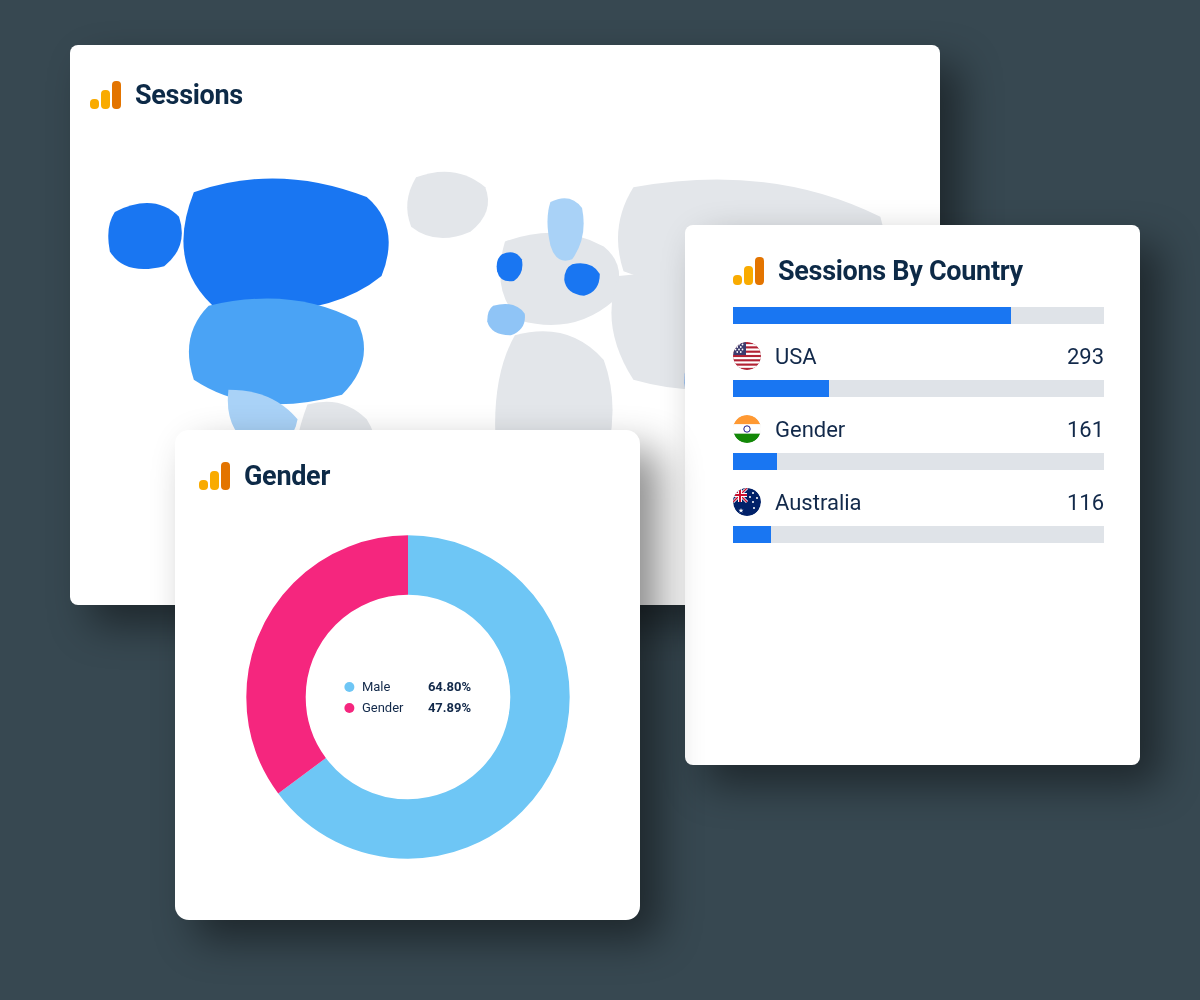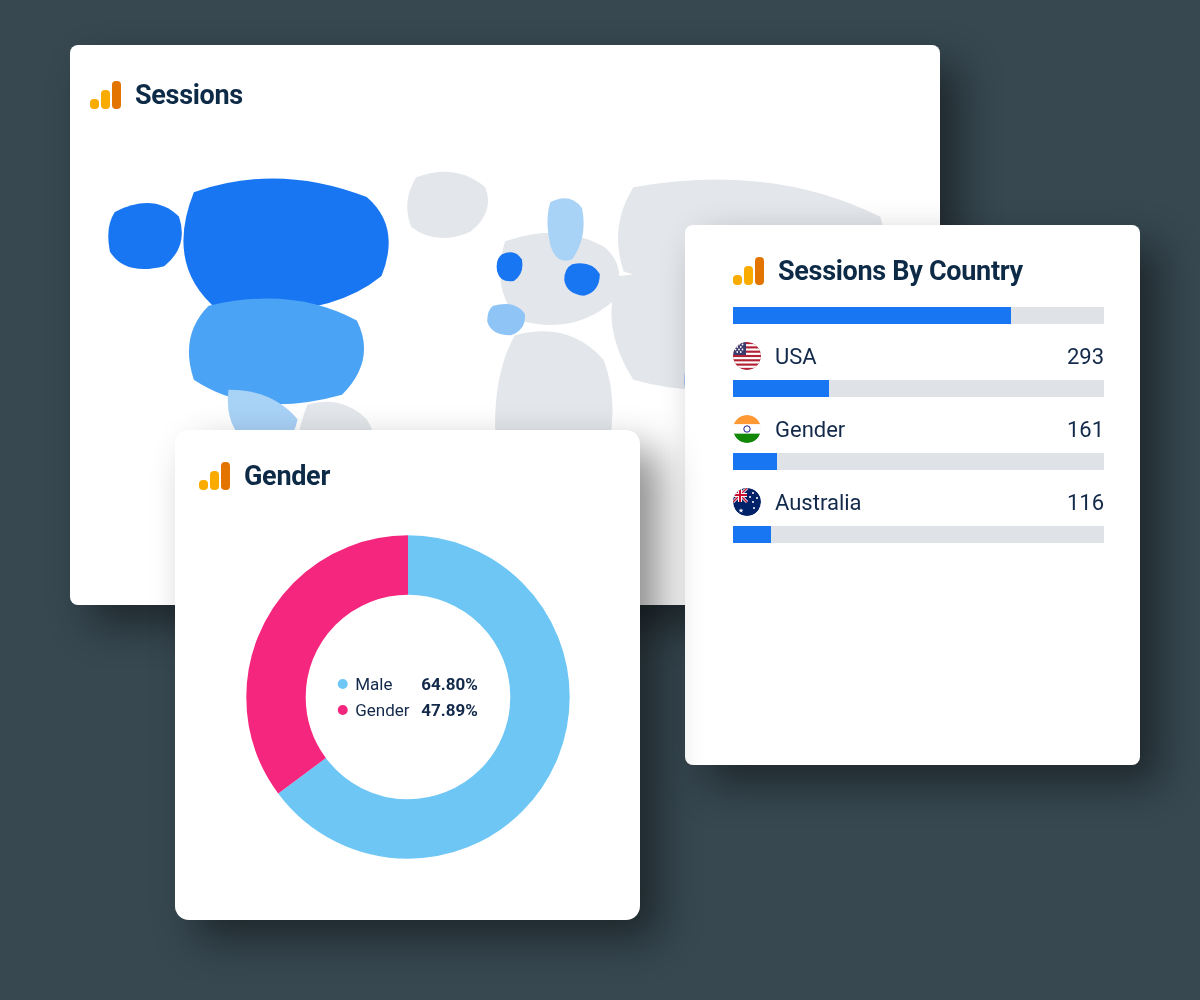--- a/index.html
+++ b/index.html
@@ -79,21 +79,21 @@
   }
   .donut-wrap svg { width: 100%; height: 100%; transform: rotate(-90deg); }
   .donut-legend {
     position: absolute;
     left: 50%;
     top: 50%;
     transform: translate(-50%, -50%);
     display: flex;
     flex-direction: column;
     gap: 6px;
-    font-size: 17px;
+    font-size: 13px;
     color: #12294a;
   }
   .lg-row {
     display: flex;
     align-items: center;
     gap: 8px;
     white-space: nowrap;
   }
   .lg-dot {
     width: 10px;

